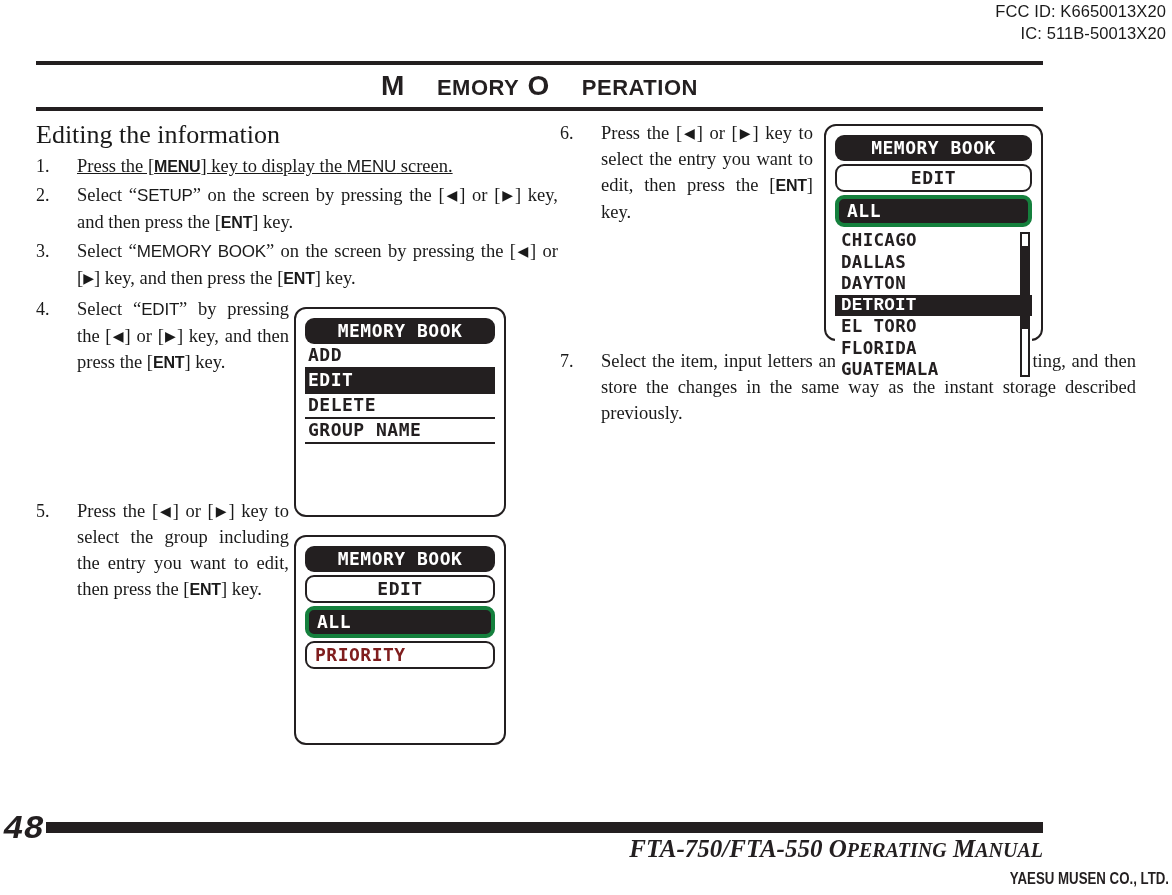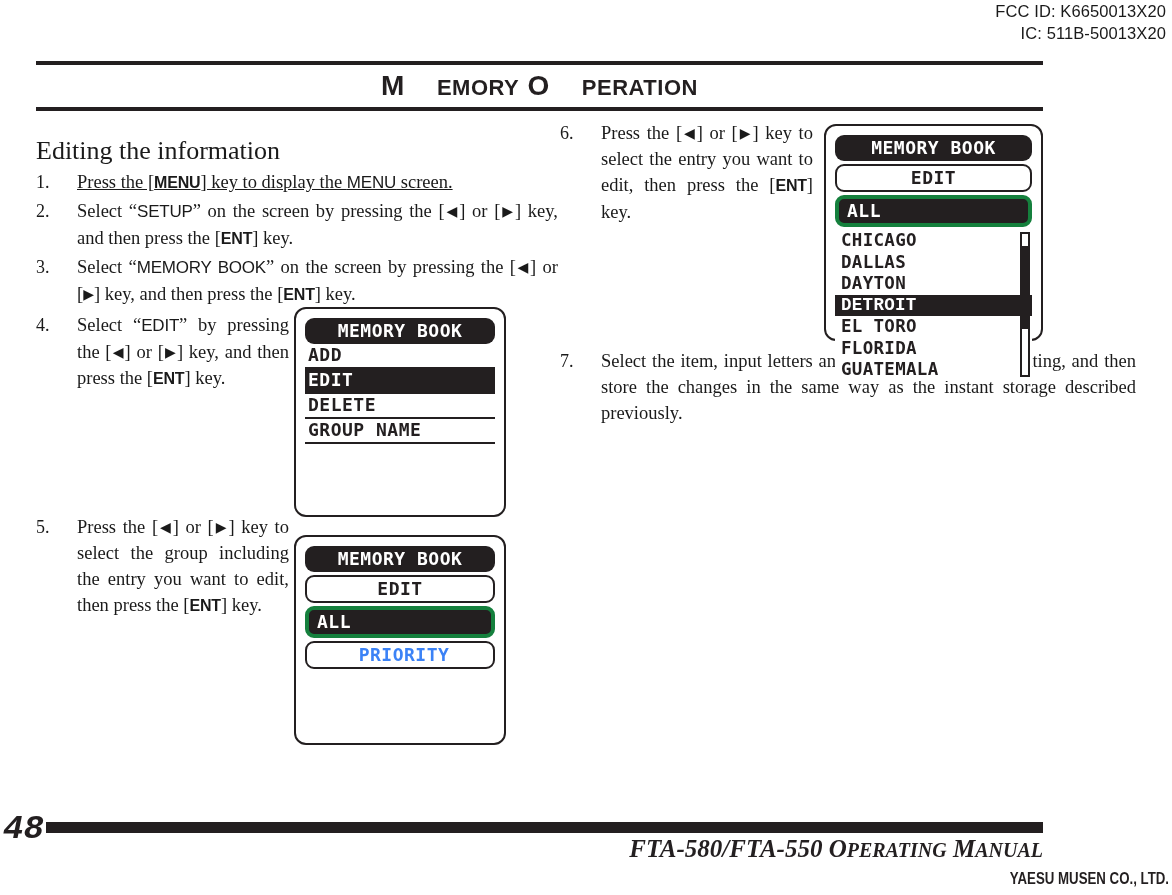--- a/index.html
+++ b/index.html
@@ -42,21 +42,21 @@
     color: #231f20;
   }
   .hdr-title .sc { font-size: 22px; margin-left: 32px; }
 
   
   .col { position: absolute; top: 120px; }
   .col-left  { left: 36px;  width: 522px; }
   .col-right { left: 560px; width: 576px; }
 
   h2.sec-title {
-    margin: 16px 0 3px 0;
+    margin: 0 0 3px 0;
     font-family: "Liberation Serif", serif;
     font-weight: normal;
     font-size: 26px;
     line-height: 30px;
     color: #1a1a1a;
   }
 
   
   ol.steps { list-style: none; margin: 0; padding: 0; }
   .step { position: relative; padding-left: 41px; margin-bottom: 2px; }
@@ -129,21 +129,21 @@
     border-radius: 9px;
     font-size: 18px;
     font-weight: bold;
     letter-spacing: 0.5px;
     padding: 1px 0 2px 8px;
     line-height: 21px;
     margin-top: 3px;
     text-align: left;
   }
   .lcd-pill.on  { background: #231f20; color: #ffffff; border: 4px solid #15803d; }
-  .lcd-pill.off { background: #ffffff; color: #3b82f6; border: 2px solid #231f20; text-align: center; }
+  .lcd-pill.off { background: #ffffff; color: #7f1d1d; border: 2px solid #231f20; }
 
   
   .lcd-row {
     font-size: 18px;
     font-weight: bold;
     letter-spacing: 0.5px;
     line-height: 22px;
     padding: 0 0 1px 3px;
     border-bottom: 2px solid #231f20;
     color: #231f20;
@@ -311,16 +311,16 @@
 
         <div class="lcd-scroll-track" style="top:2px; height:145px;">
           <div class="lcd-scroll-thumb" style="top:12px; height:83px;"></div>
         </div>
       </div>
     </div>
   </div>
 
   <div class="pagenum">48</div>
   <div class="foot-rule"></div>
-  <div class="foot-title"><span>FTA-580/FTA-550 O</span><span class="sc">PERATING</span><span> M</span><span class="sc">ANUAL</span></div>
+  <div class="foot-title"><span>FTA-750/FTA-550 O</span><span class="sc">PERATING</span><span> M</span><span class="sc">ANUAL</span></div>
   <div class="foot-brand">YAESU MUSEN CO., LTD.</div>
 
 </div>
 
 </body></html>

